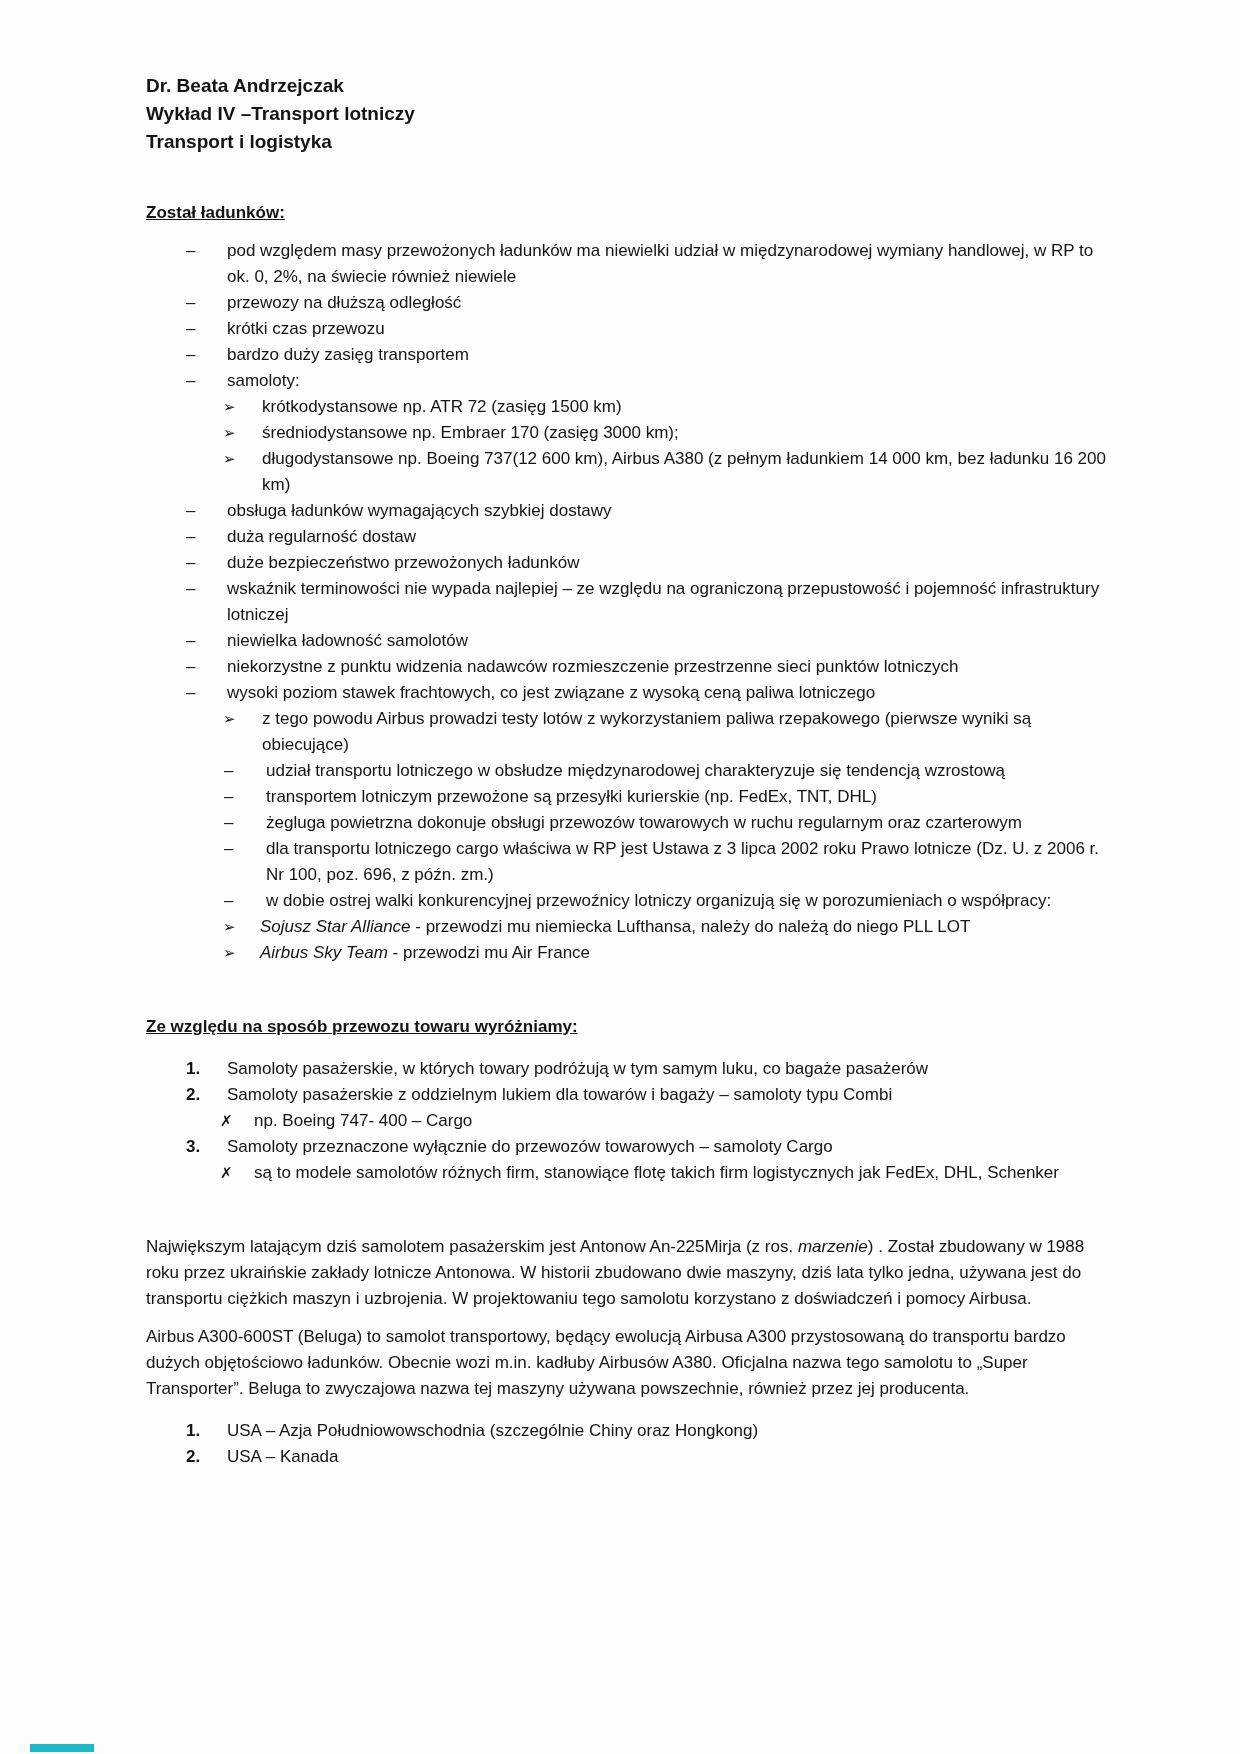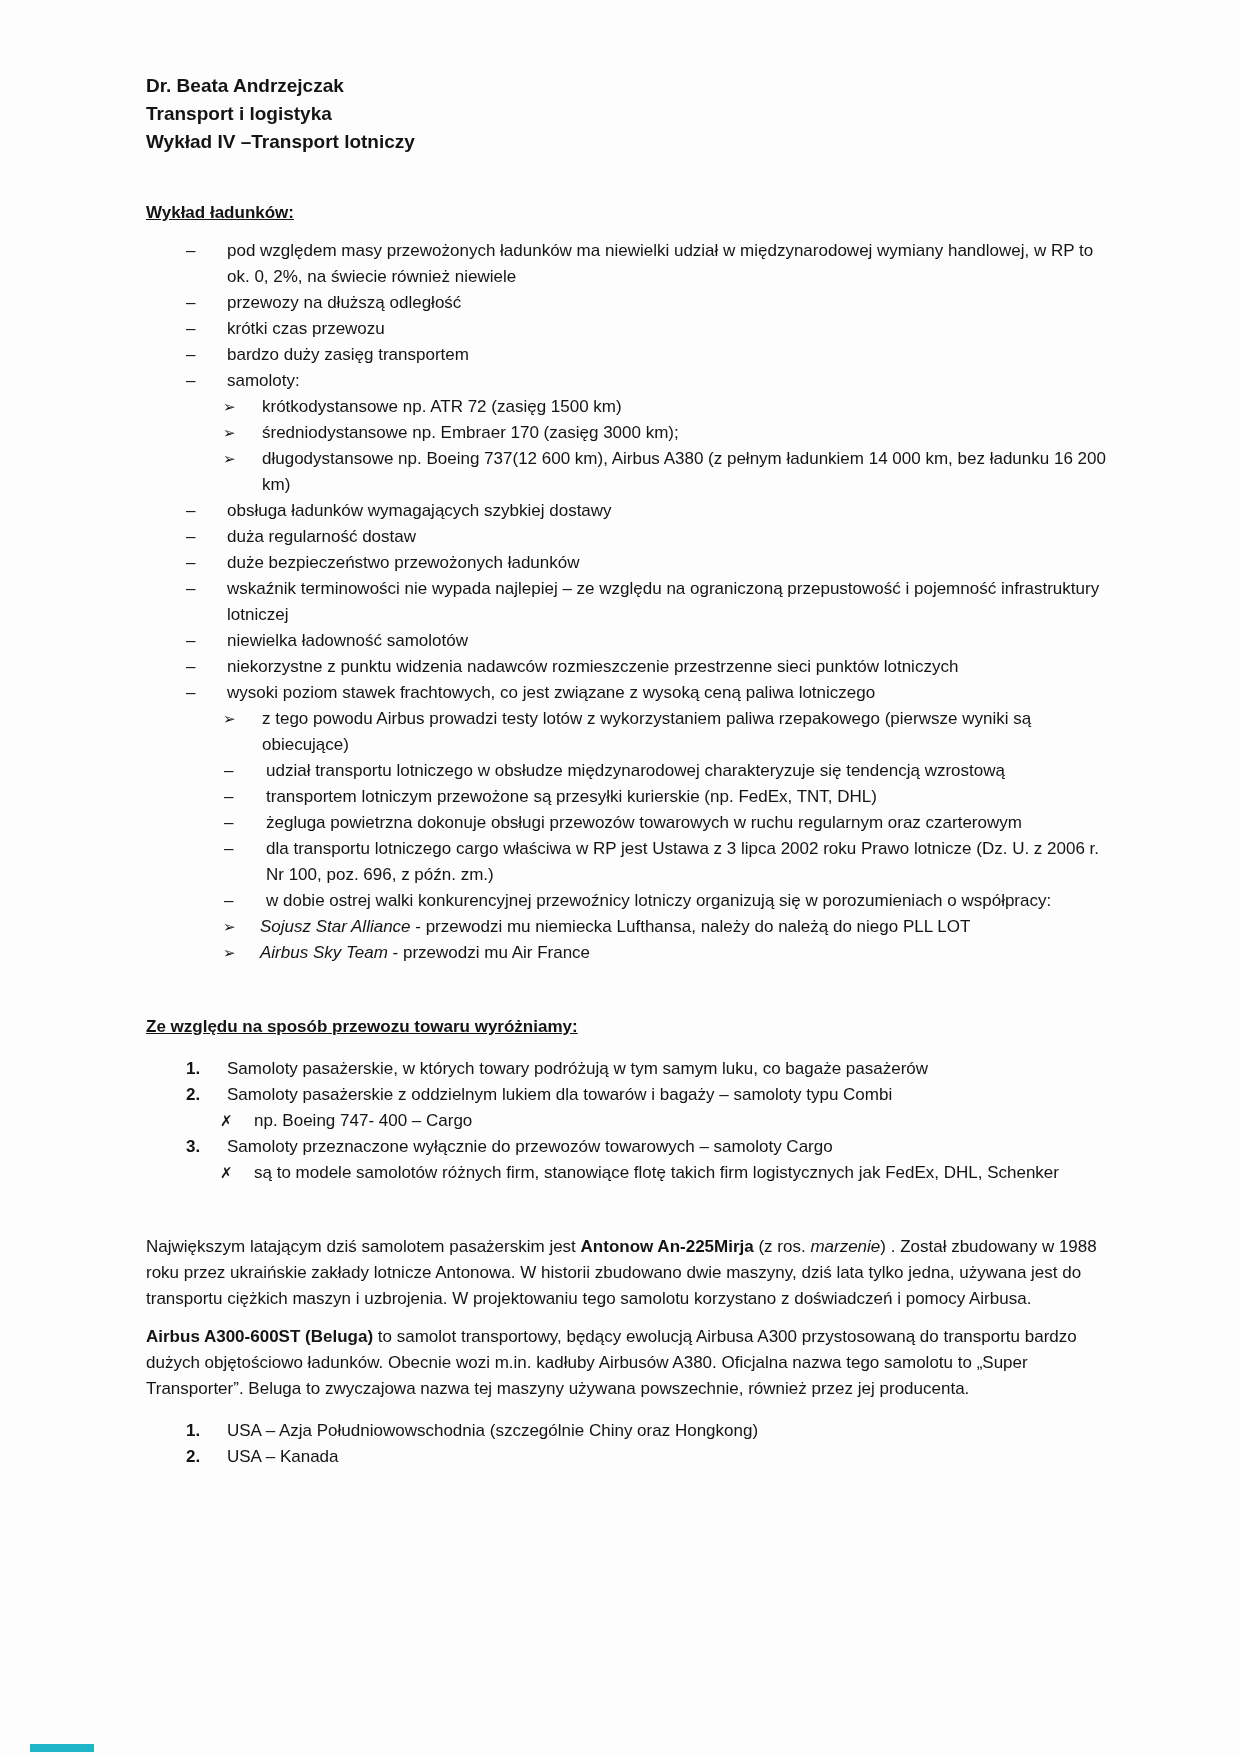--- a/index.html
+++ b/index.html
@@ -41,41 +41,41 @@
   .alist2 { margin-left: 77px; }
   .alist2 > li > .mk { flex: 0 0 37px; font-size: 15px; }
   
   .nlist { margin-left: 40px; }
   .nlist > li > .num { flex: 0 0 41px; font-weight: bold; }
   
   .xlist { margin-left: 74px; }
   .xlist > li > .mk { flex: 0 0 34px; font-weight: bold; font-size: 15px; }
   .para { margin-top: 48px; }
   .para + .para { margin-top: 12px; }
-  .b { font-weight: bold; }
+  .b { font-weight: normal; }
   .i { font-style: italic; }
   .nlist { margin-top: 16px; }
   .corner-mark {
     position: absolute;
     left: 30px;
     top: 1744px;
     width: 64px;
     height: 8px;
   }
 </style>
 </head>
 <body>
 
 <div class="sheet">
 
   <div class="hdr">Dr. Beata Andrzejczak</div>
+  <div class="hdr">Wykład IV –Transport lotniczy</div>
   <div class="hdr">Transport i logistyka</div>
-  <div class="hdr">Wykład IV –Transport lotniczy</div>
-
-  <div class="section-heading sec1-heading">Wykład ładunków:</div>
+
+  <div class="section-heading sec1-heading">Został ładunków:</div>
 
   <ul class="blist">
     <li>
       <span class="mk">–</span>
       <span class="txt">pod względem masy przewożonych ładunków ma niewielki udział w międzynarodowej wymiany handlowej, w RP to ok. 0, 2%, na świecie również niewiele</span>
     </li>
     <li>
       <span class="mk">–</span>
       <span class="txt">przewozy na dłuższą odległość</span>
     </li>

